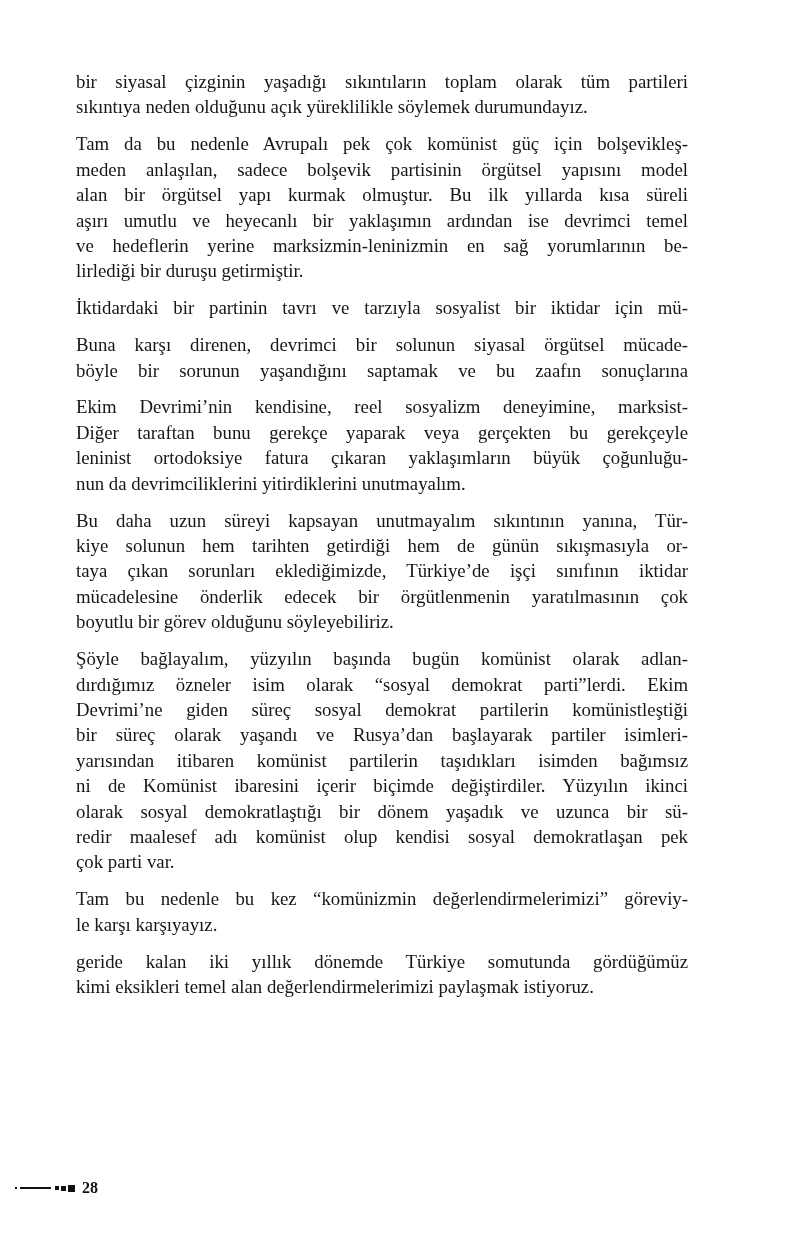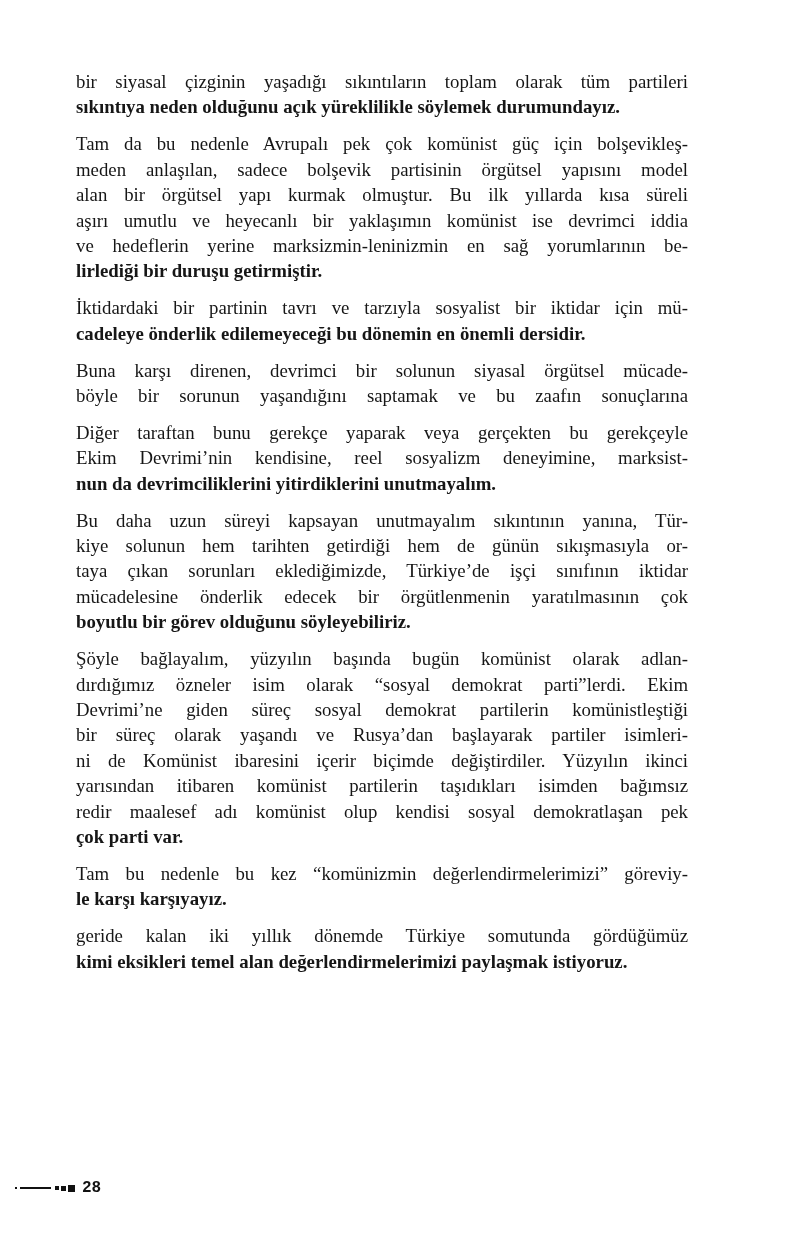--- a/index.html
+++ b/index.html
@@ -27,21 +27,20 @@
   }
   .line {
     font-size: 18.8px;
     line-height: 25.4px;
     text-align: justify;
     text-align-last: justify;
     white-space: normal;
   }
   .line.last {
     text-align-last: left;
-    font-weight: bold;
   }
   .footer {
     position: absolute;
     left: 15px;
     top: 1178px;
     height: 20px;
     display: flex;
     align-items: center;
   }
   .deco {
@@ -52,72 +51,73 @@
     display: block;
     background: #111111;
   }
   .deco .dot  { width: 2px;  height: 2px; }
   .deco .rule { width: 31px; height: 2.5px; margin-left: 3px; }
   .deco .sq1  { width: 4px;  height: 4px; margin-left: 4px; }
   .deco .sq2  { width: 5px;  height: 5px; margin-left: 2px; }
   .deco .sq3  { width: 7px;  height: 7px; margin-left: 2px; }
   .pagenum {
     margin-left: 7px;
-    font-family: Liberation Mono, monospace;
+    font-family: Liberation Serif, serif;
     font-weight: bold;
     font-size: 16px;
     line-height: 20px;
     color: #111111;
   }
 </style>
 </head>
 <body>
 
 <div class="page">
 
   <main class="text-block">
       <div class="para">
         <div class="line">bir siyasal çizginin yaşadığı sıkıntıların toplam olarak tüm partileri</div>
         <div class="line last">sıkıntıya neden olduğunu açık yüreklilikle söylemek durumundayız.</div>
       </div>
       <div class="para">
         <div class="line">Tam da bu nedenle Avrupalı pek çok komünist güç için bolşevikleş-</div>
         <div class="line">meden anlaşılan, sadece bolşevik partisinin örgütsel yapısını model</div>
         <div class="line">alan bir örgütsel yapı kurmak olmuştur. Bu ilk yıllarda kısa süreli</div>
-        <div class="line">aşırı umutlu ve heyecanlı bir yaklaşımın komünist ise devrimci iddia</div>
+        <div class="line">aşırı umutlu ve heyecanlı bir yaklaşımın ardından ise devrimci temel</div>
         <div class="line">ve hedeflerin yerine marksizmin-leninizmin en sağ yorumlarının be-</div>
         <div class="line last">lirlediği bir duruşu getirmiştir.</div>
       </div>
       <div class="para">
         <div class="line">İktidardaki bir partinin tavrı ve tarzıyla sosyalist bir iktidar için mü-</div>
-        <div class="line last">cadeleye önderlik edilemeyeceği bu dönemin en önemli dersidir.</div>
       </div>
       <div class="para">
         <div class="line">Buna karşı direnen, devrimci bir solunun siyasal örgütsel mücade-</div>
         <div class="line">böyle bir sorunun yaşandığını saptamak ve bu zaafın sonuçlarına</div>
       </div>
       <div class="para">
+        <div class="line">Ekim Devrimi’nin kendisine, reel sosyalizm deneyimine, marksist-</div>
         <div class="line">Diğer taraftan bunu gerekçe yaparak veya gerçekten bu gerekçeyle</div>
-        <div class="line">Ekim Devrimi’nin kendisine, reel sosyalizm deneyimine, marksist-</div>
+        <div class="line">leninist ortodoksiye fatura çıkaran yaklaşımların büyük çoğunluğu-</div>
         <div class="line last">nun da devrimciliklerini yitirdiklerini unutmayalım.</div>
       </div>
       <div class="para">
         <div class="line">Bu daha uzun süreyi kapsayan unutmayalım sıkıntının yanına, Tür-</div>
         <div class="line">kiye solunun hem tarihten getirdiği hem de günün sıkışmasıyla or-</div>
         <div class="line">taya çıkan sorunları eklediğimizde, Türkiye’de işçi sınıfının iktidar</div>
         <div class="line">mücadelesine önderlik edecek bir örgütlenmenin yaratılmasının çok</div>
         <div class="line last">boyutlu bir görev olduğunu söyleyebiliriz.</div>
       </div>
       <div class="para">
         <div class="line">Şöyle bağlayalım, yüzyılın başında bugün komünist olarak adlan-</div>
         <div class="line">dırdığımız özneler isim olarak “sosyal demokrat parti”lerdi. Ekim</div>
         <div class="line">Devrimi’ne giden süreç sosyal demokrat partilerin komünistleştiği</div>
         <div class="line">bir süreç olarak yaşandı ve Rusya’dan başlayarak partiler isimleri-</div>
+        <div class="line">yarısından itibaren komünist partilerin taşıdıkları isimden bağımsız</div>
         <div class="line">ni de Komünist ibaresini içerir biçimde değiştirdiler. Yüzyılın ikinci</div>
-        <div class="line">yarısından itibaren komünist partilerin taşıdıkları isimden bağımsız</div>
+        <div class="line">olarak sosyal demokratlaştığı bir dönem yaşadık ve uzunca bir sü-</div>
         <div class="line">redir maalesef adı komünist olup kendisi sosyal demokratlaşan pek</div>
         <div class="line last">çok parti var.</div>
       </div>
       <div class="para">
         <div class="line">Tam bu nedenle bu kez “komünizmin değerlendirmelerimizi” göreviy-</div>
         <div class="line last">le karşı karşıyayız.</div>
       </div>
       <div class="para">
         <div class="line">geride kalan iki yıllık dönemde Türkiye somutunda gördüğümüz</div>
         <div class="line last">kimi eksikleri temel alan değerlendirmelerimizi paylaşmak istiyoruz.</div>

